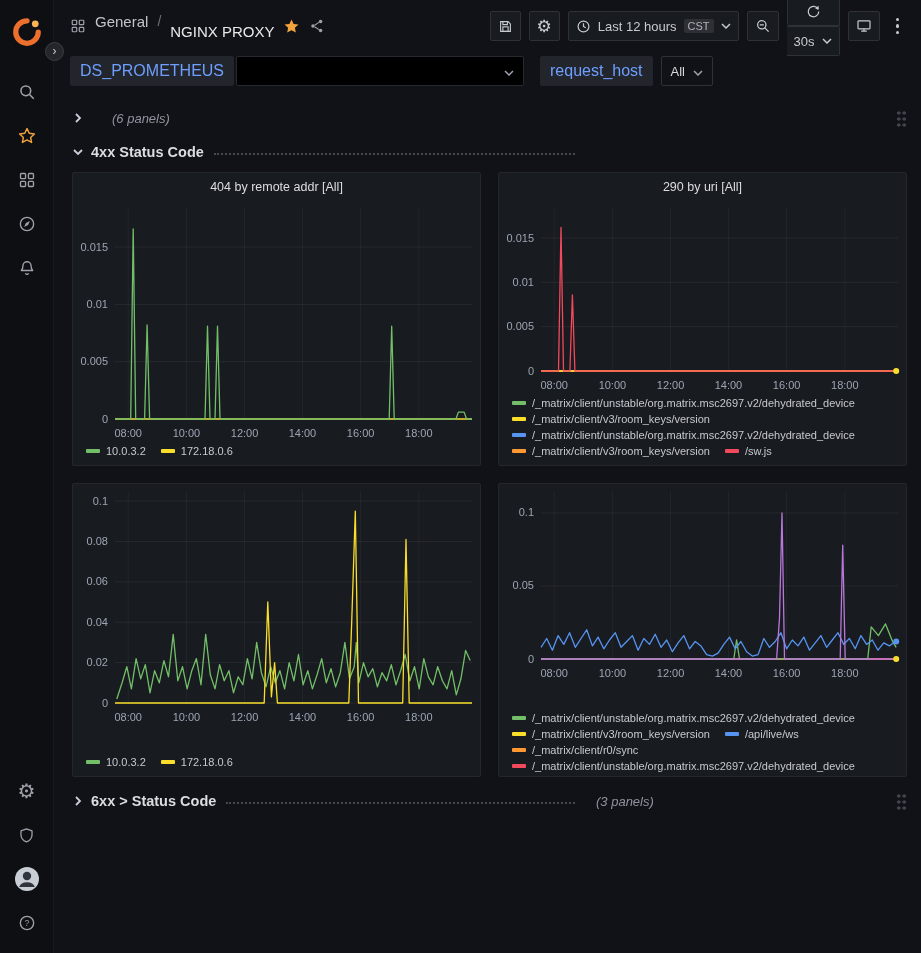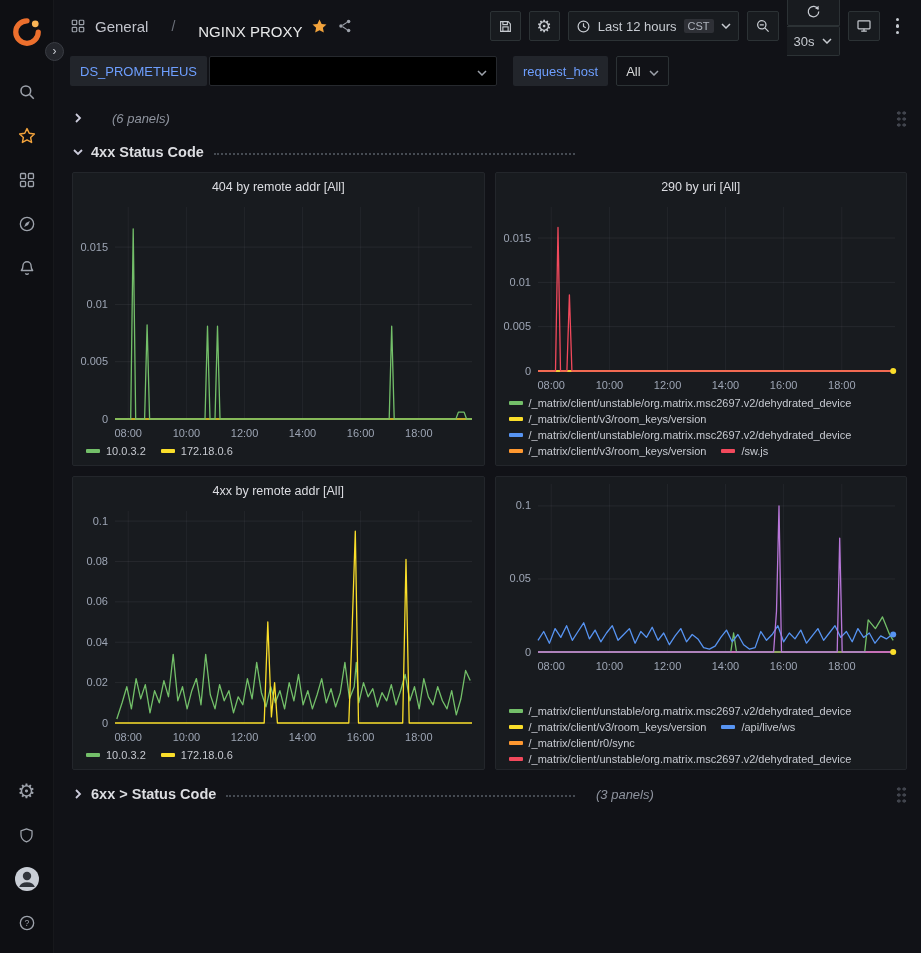--- a/index.html
+++ b/index.html
@@ -28,21 +28,21 @@
     position:absolute; left:45px; top:42px; width:19px; height:19px; z-index:10;
     border-radius:50%; background:#24262c; border:1px solid #3a3d44; color:#c7cbd1;
     display:flex; align-items:center; justify-content:center; font-size:12px; cursor:pointer;
     padding-bottom:2px;
   }
 
   
   .main { flex:1; display:flex; flex-direction:column; min-width:0; }
 
   .navbar { height:52px; flex:none; display:flex; align-items:center; padding:0 14px 0 16px; gap:9px; }
-  .crumb { display:flex; align-items:center; gap:23px; color:#c2c4cc; }
+  .crumb { display:flex; gap:9px; color:#c2c4cc; }
   .crumb-section { font-size:15px; color:#c2c4cc; cursor:pointer; }
   .crumb-sep { color:#6c717b; font-size:14px; }
   .crumb-title { font-size:15px; color:#e8e9ea; cursor:pointer;margin-top:10px; }
   .nav-icon-btn { display:flex; align-items:center; justify-content:center; color:#9da2ab; cursor:pointer; }
 
   .toolbar { margin-left:auto; display:flex; align-items:center; gap:8px; }
   .tb-btn {
     height:30px; min-width:30px; padding:0 7px; background:#181b1f;
     border:1px solid #2c3235; border-radius:2px; color:#c7cbd1;
     display:flex; align-items:center; justify-content:center; gap:7px;
@@ -53,21 +53,21 @@
   .tb-group .tb-btn:last-child { border-left:none; border-radius:0 2px 2px 0; }
   .tz-badge { font-size:11px; color:#aeb3bc; background:rgba(204,204,220,0.12); padding:1px 4px; border-radius:2px; }
   .kebab { display:flex; flex-direction:column; gap:3px; padding:0 8px; cursor:pointer; }
   .kebab i { width:3.5px; height:3.5px; border-radius:50%; background:#c7cbd1; }
 
   
   .subheader { flex:none; display:flex; align-items:center; gap:16px; padding:4px 16px 12px; }
   .var-group { display:flex; align-items:center; gap:8px; }
   .var-label {
     height:30px; display:flex; align-items:center; padding:0 10px;
-    background:#22252b; border-radius:2px; color:#6e9fff; font-size:13px; cursor:default;
+    background:#22252b; border-radius:2px; color:#6e9fff; font-size:16px; cursor:default;
   }
   .var-value {
     height:30px; display:flex; align-items:center; gap:8px; padding:0 9px;
     background:#111217; border:1px solid #2c3235; border-radius:2px;
     color:#d8d9da; font-size:13px; cursor:pointer;
   }
   .var-value.redacted { background:#000; border-color:#26292e; width:288px; justify-content:flex-end; margin-left:-6px; }
   .var-value .caret { color:#9da2ab; }
 
   
@@ -79,21 +79,21 @@
   .row-title { font-size:14.5px; font-weight:700; color:#dcdde1; white-space:nowrap; }
   .row-dots { flex:1; border-bottom:2px dotted #454a52; margin:0 0 0 10px; transform:translateY(2px); }
   .row-count { font-size:13px; font-style:italic; color:#8e939e; margin-left:21px; white-space:nowrap; }
   .row-fill { flex:1; }
   .drag-handle {
     width:11px; height:17px; opacity:.8; cursor:grab;
     background-image:radial-gradient(circle, #4d515a 1.5px, transparent 1.7px);
     background-size:5.5px 6px;
   }
 
-  .panel-grid { display:grid; grid-template-columns:1fr 1fr; gap:10px; margin:2px 0 10px; }
+  .panel-grid { display:grid; grid-template-columns:1fr 1fr; gap:17px; margin:2px 0 10px; }
   .panel {
     background:#181b1f; border:1px solid #23262b; border-radius:2px;
     height:294px; display:flex; flex-direction:column; min-width:0; overflow:hidden;
   }
   .panel-title {
     flex:none; height:27px; display:flex; align-items:center; justify-content:center;
     font-size:12.5px; font-weight:500; color:#dcdde2; cursor:pointer;
   }
   .chart-box { flex:1; min-height:0; overflow:hidden; }
   .chart-box svg text { fill:#9da5b4; font-size:11px; font-family:"Liberation Sans", sans-serif; }
@@ -406,21 +406,20 @@
               <span>/_matrix/client/v3/room_keys/version</span>
             </div>
             <div class="legend-item">
               <span class="swatch" style="background: rgb(242, 73, 92);"></span>
               <span>/sw.js</span>
             </div>
           </div>
         </section>
 
         <section class="panel">
-          <header class="panel-title">4xx by remote addr [All]</header>
           <div class="chart-box"><svg width="411" height="243">
                 <line x1="55.209" y1="7" x2="55.209" y2="219" stroke="rgba(204,204,220,0.06)"></line>
                 <text x="55.209" y="237" text-anchor="middle">08:00</text>
                 <line x1="113.4" y1="7" x2="113.4" y2="219" stroke="rgba(204,204,220,0.06)"></line>
                 <text x="113.4" y="237" text-anchor="middle">10:00</text>
                 <line x1="171.591" y1="7" x2="171.591" y2="219" stroke="rgba(204,204,220,0.06)"></line>
                 <text x="171.591" y="237" text-anchor="middle">12:00</text>
                 <line x1="229.425" y1="7" x2="229.425" y2="219" stroke="rgba(204,204,220,0.06)"></line>
                 <text x="229.425" y="237" text-anchor="middle">14:00</text>
                 <line x1="287.616" y1="7" x2="287.616" y2="219" stroke="rgba(204,204,220,0.06)"></line>

